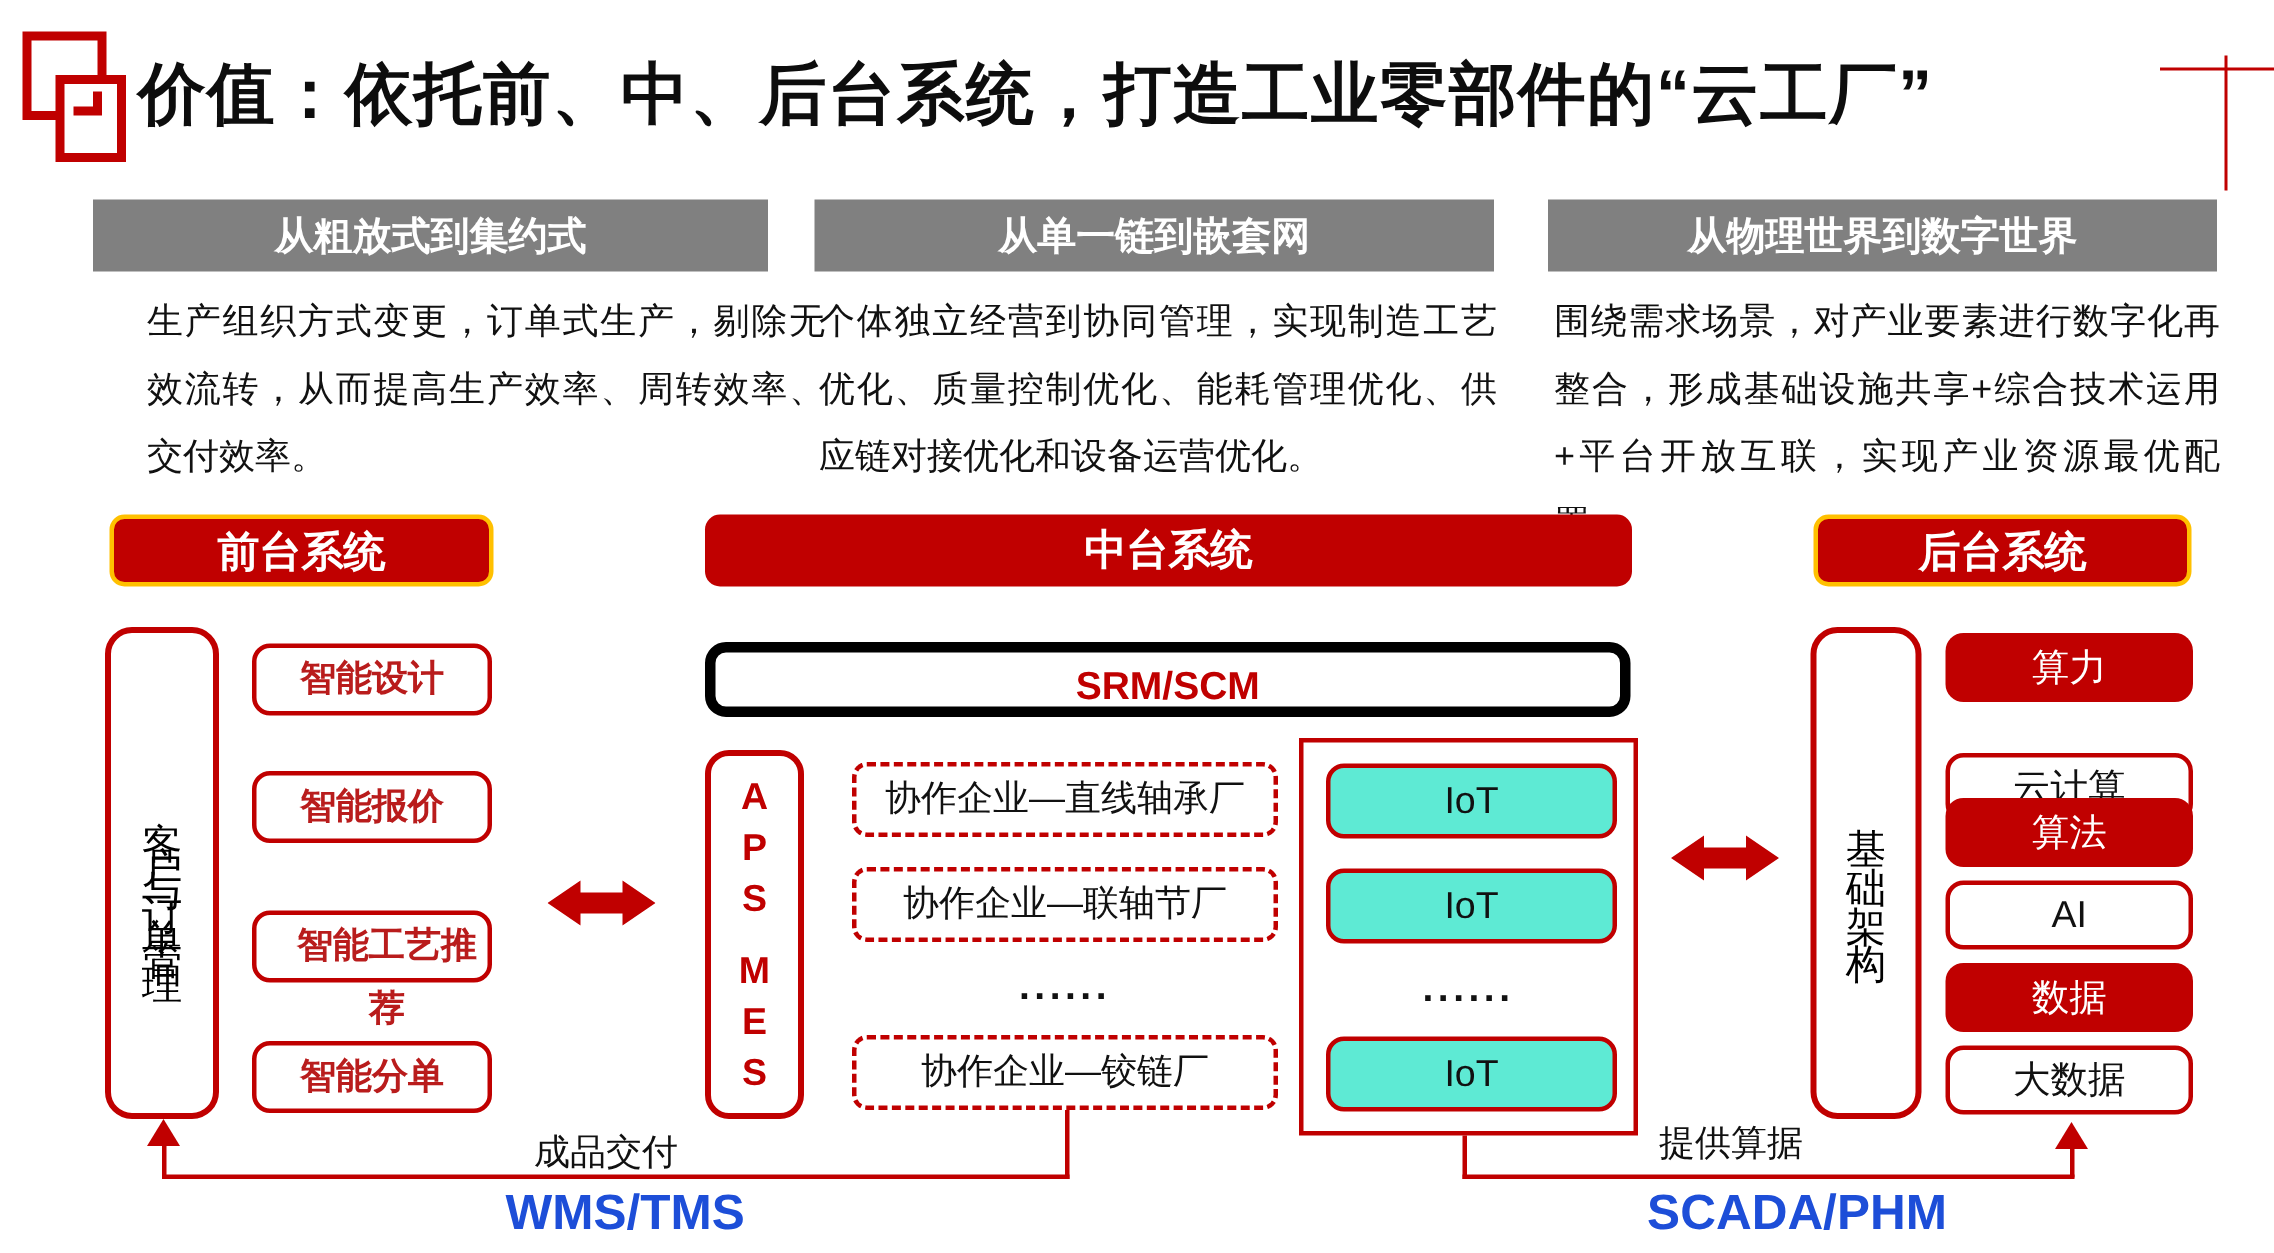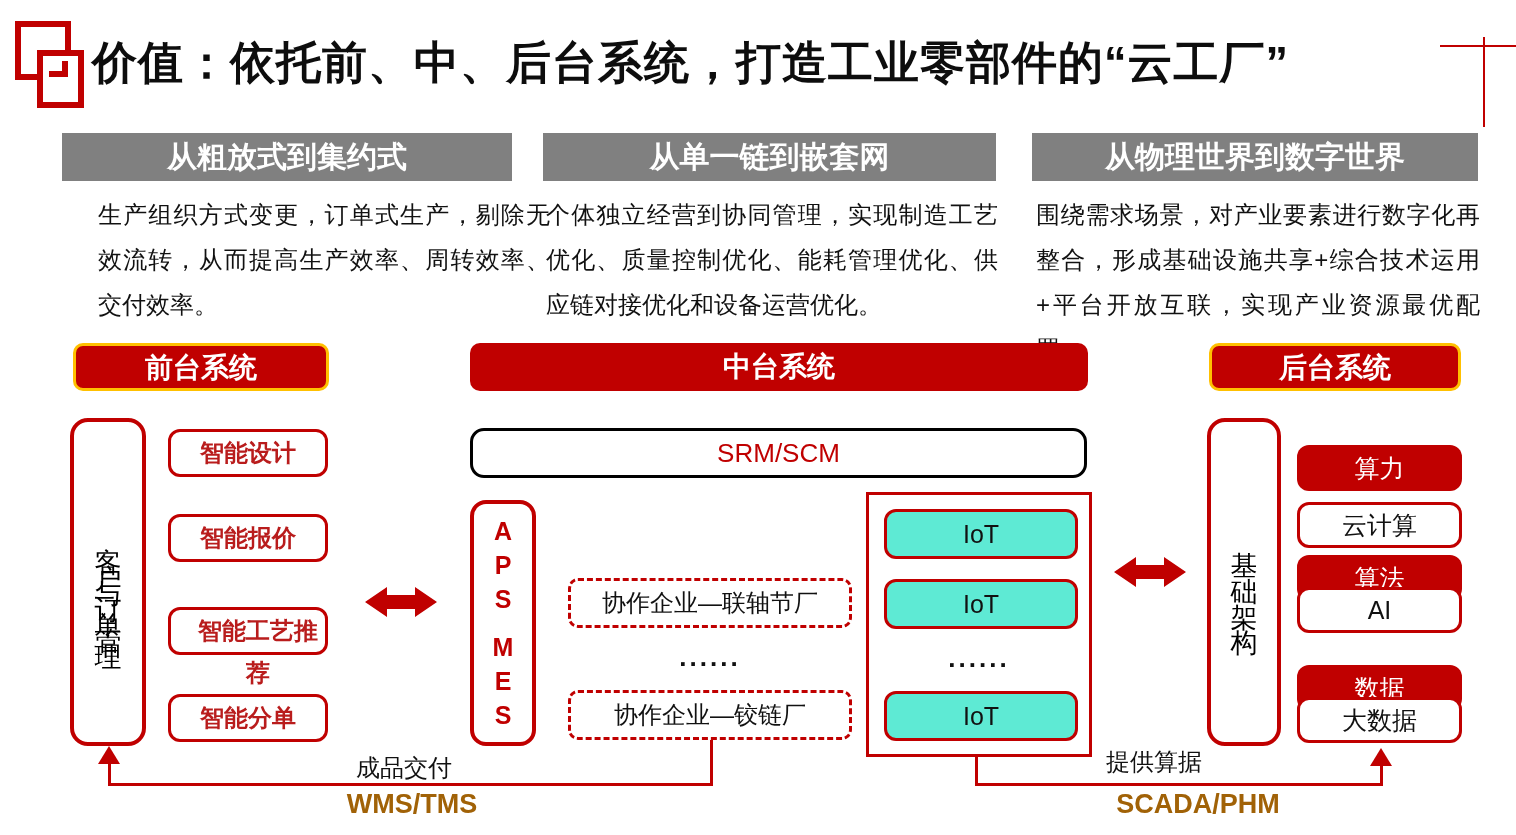--- a/index.html
+++ b/index.html
@@ -6,55 +6,55 @@
   html,body { background:#ffffff; }
   body { font-family:"Liberation Sans", sans-serif; }
   .slide { position:relative; width:1516px; height:835px; background:#fff; overflow:hidden; }
   .abs { position:absolute; }
 
   
   .title { left:92px; top:34px; width:1310px; font-size:45px; font-weight:bold; color:#0d0d0d; letter-spacing:1px; line-height:58px; }
   .crop-line { background:#3a3a3a; }
 
   
-  .gray-bar { height:48px; background:#808080; color:#ffffff; font-size:30px; font-weight:bold; text-align:center; line-height:48px; }
+  .gray-bar { height:48px; background:#808080; color:#ffffff; font-size:26px; font-weight:bold; text-align:center; line-height:48px; }
   .col-body { font-size:24px; color:#111; line-height:45px; text-align:justify; }
 
   
   .banner { height:48px; background:#C00000; color:#fff; font-size:28px; font-weight:bold; text-align:center; line-height:44px; border-radius:10px; }
   .gold-border { border:3px solid #FFC000; }
 
   
   .v-box { border:4px solid #C00000; border-radius:18px; background:#fff;
            display:flex; align-items:center; justify-content:center;
            writing-mode:vertical-rl; text-orientation:upright;
            font-size:27px; color:#000; }
   .smart-box { width:160px; height:48px; border:3px solid #C00000; border-radius:12px; background:#fff;
                color:#b91c1c; font-weight:bold; font-size:24px; text-align:center; line-height:42px; }
-  .srm-box { border:3px solid #000000; border-radius:14px; background:#fff; color:#C00000;
-             font-weight:normal; font-size:26px; text-align:center; line-height:44px; }
+  .srm-box { border:7px solid #000000; border-radius:14px; background:#fff; color:#C00000;
+             font-weight:bold; font-size:26px; text-align:center; line-height:44px; }
   .apsmes { border:4px solid #C00000; border-radius:16px; background:#fff;
             display:flex; flex-direction:column; align-items:center; justify-content:space-between;
             padding:10px 0; color:#C00000; font-weight:bold; font-size:25px; }
   .pre { white-space:pre; text-align:center; line-height:34px; }
   .partner-box { width:284px; height:50px; border:3px dashed #C00000; border-radius:10px; background:#fff;
                  color:#111; font-size:24px; text-align:center; line-height:44px; }
   .dots { color:#111; font-size:26px; font-weight:bold; letter-spacing:3px; text-align:center; }
   .iot-outer { border:3px solid #C00000; background:#fff; }
   .iot-box { position:absolute; left:15px; width:194px; height:50px; border:3px solid #C00000; border-radius:12px;
              background:#5eead4; color:#111; font-size:25px; text-align:center; line-height:44px; }
   .stack-item { width:165px; height:46px; border-radius:12px; font-size:25px; text-align:center; }
-  .stack-filled { background:#C00000; color:#fff; line-height:46px;margin-top:23px; }
+  .stack-filled { background:#C00000; color:#fff; line-height:46px; }
   .stack-outline { background:#fff; border:3px solid #C00000; color:#111; line-height:40px; }
 
   
   .red-line { background:#C00000; }
   .arrow-up { width:0; height:0; border-left:11px solid transparent; border-right:11px solid transparent; border-bottom:18px solid #C00000; }
   .flow-label { font-size:24px; color:#111; }
-  .flow-sub { font-size:27px; font-weight:bold; color:#a16207; text-align:center; }
+  .flow-sub { font-size:33px; font-weight:bold; color:#1d4ed8; text-align:center; }
 </style>
 </head>
 <body>
 
 <div class="slide">
 
   <svg class="abs" style="left:14px; top:20px;" width="70" height="90" viewBox="0 0 70 90">
     <rect x="4" y="4" width="50" height="53" fill="none" stroke="#C00000" stroke-width="6"></rect>
     <rect x="26" y="33" width="41" height="52" fill="#ffffff" stroke="#C00000" stroke-width="6"></rect>
     <path d="M 51 41 L 51 54 L 35 54" fill="none" stroke="#C00000" stroke-width="6"></path>
@@ -93,20 +93,21 @@
 
   <div class="abs apsmes" style="left:470px; top:500px; width:66px; height:246px;">
     <span class="pre">A
 P
 S</span>
     <span class="pre">M
 E
 S</span>
   </div>
 
+  <div class="abs partner-box" style="left:568px; top:508px;">协作企业—直线轴承厂</div>
   <div class="abs partner-box" style="left:568px; top:578px;">协作企业—联轴节厂</div>
   <div class="abs dots" style="left:568px; top:642px; width:284px;">......</div>
   <div class="abs partner-box" style="left:568px; top:690px;">协作企业—铰链厂</div>
 
   <div class="abs iot-outer" style="left:866px; top:492px; width:226px; height:265px;">
     <div class="iot-box" style="top:14px;">IoT</div>
     <div class="iot-box" style="top:84px;">IoT</div>
     <div class="abs dots" style="left:0; top:148px; width:220px;">......</div>
     <div class="iot-box" style="top:196px;">IoT</div>
   </div>

